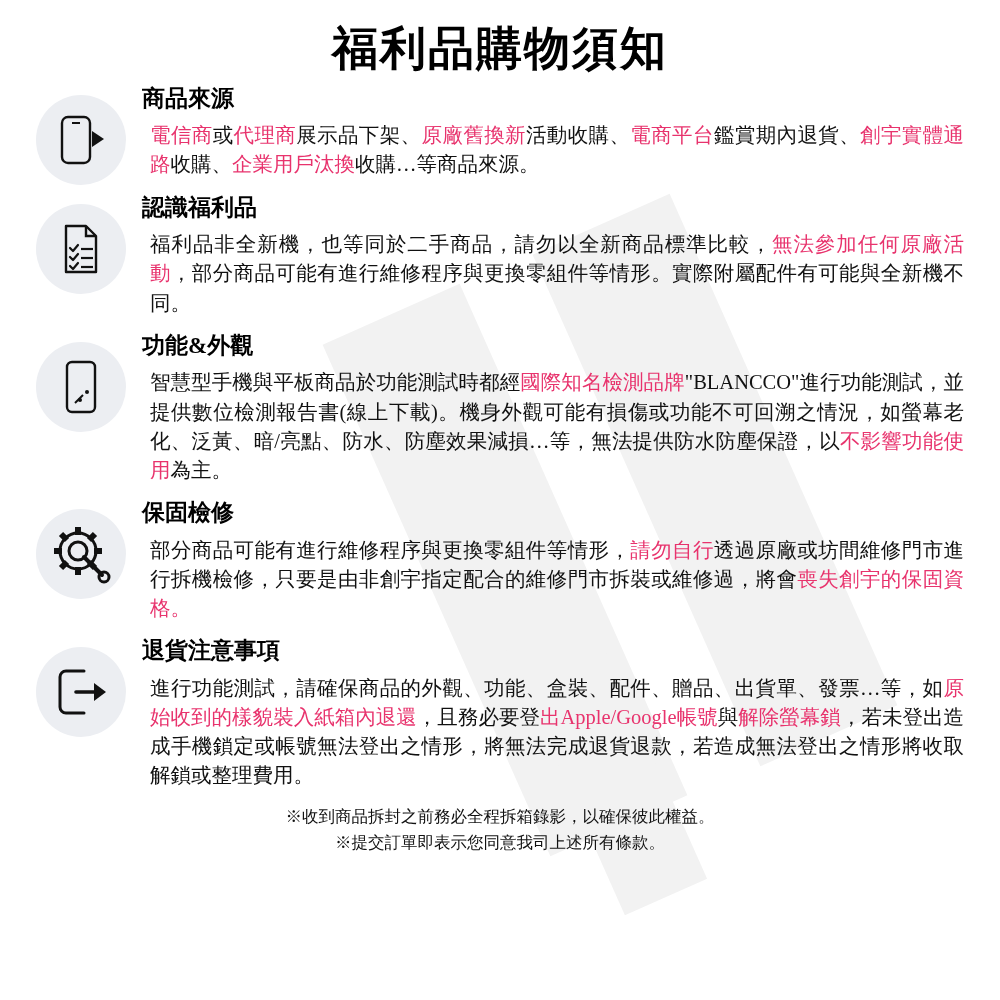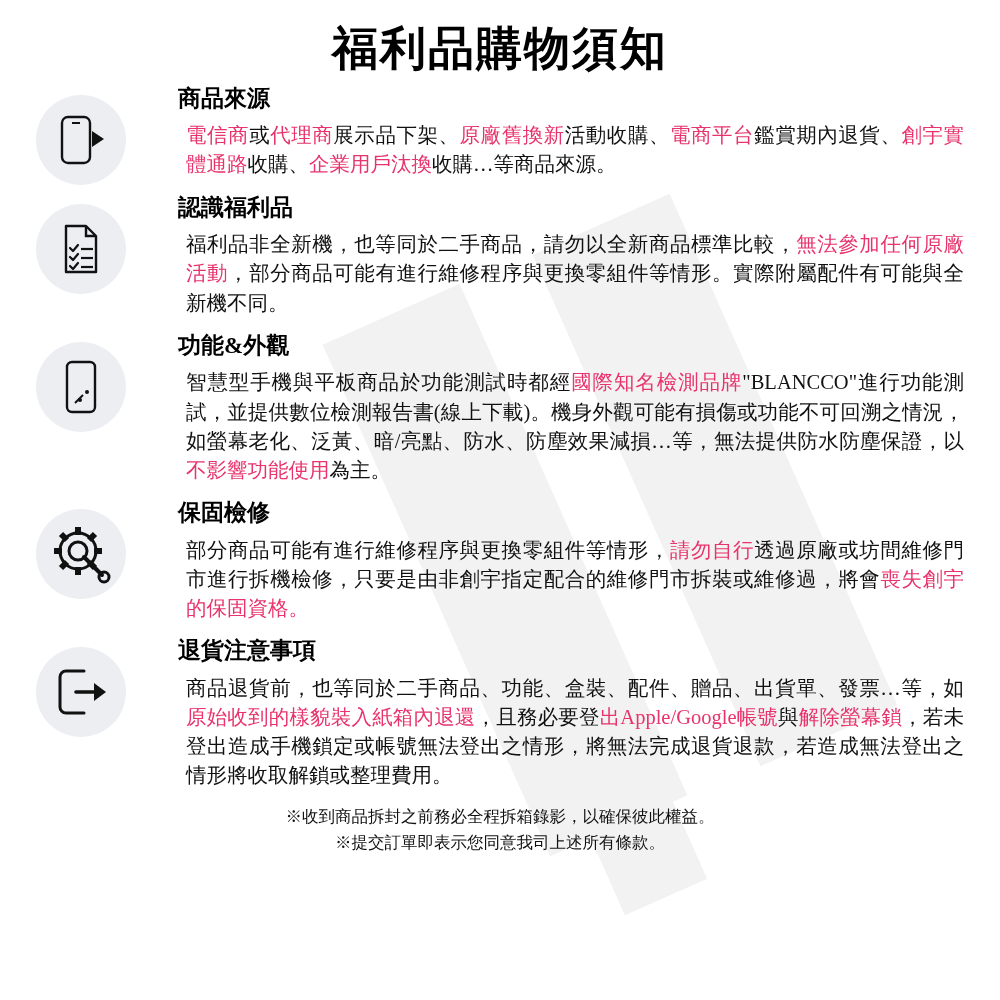--- a/index.html
+++ b/index.html
@@ -54,21 +54,20 @@
   }
 
   .sections {
     display: block;
   }
 
   .section {
     display: flex;
     align-items: flex-start;
     margin-bottom: 6px;
-    gap: 36px;
   }
 
   .icon-col {
     width: 122px;
     min-width: 122px;
     display: flex;
     justify-content: center;
     padding-top: 10px;
   }
 
@@ -219,21 +218,21 @@
         <div class="icon-circle">
           <svg width="66" height="66" viewBox="0 0 66 66">
             <path d="M36 12 h-18 a6 6 0 0 0 -6 6 v30 a6 6 0 0 0 6 6 h18" fill="none" stroke="#111" stroke-width="3" stroke-linecap="round"></path>
             <line x1="28" y1="33" x2="52" y2="33" stroke="#111" stroke-width="3.6" stroke-linecap="round"></line>
             <polygon points="46,24 58,33 46,42" fill="#111"></polygon>
           </svg>
         </div>
       </div>
       <div class="text-col">
         <div class="sec-title">退貨注意事項</div>
-        <div class="sec-body"><span>商品退貨前，也等同於二手商品、功能、盒裝、配件、贈品、出貨單、發票…等，如</span><span class="hl">原始收到的樣貌裝入紙箱內退還</span><span>，且務必要登</span><span class="hl">出Apple/Google帳號</span><span>與</span><span class="hl">解除螢幕鎖</span><span>，若未登出造成手機鎖定或帳號無法登出之情形，將無法完成退貨退款，若造成無法登出之情形將收取解鎖或整理費用。</span></div>
+        <div class="sec-body"><span>進行功能測試，請確保商品的外觀、功能、盒裝、配件、贈品、出貨單、發票…等，如</span><span class="hl">原始收到的樣貌裝入紙箱內退還</span><span>，且務必要登</span><span class="hl">出Apple/Google帳號</span><span>與</span><span class="hl">解除螢幕鎖</span><span>，若未登出造成手機鎖定或帳號無法登出之情形，將無法完成退貨退款，若造成無法登出之情形將收取解鎖或整理費用。</span></div>
       </div>
     </div>
 
   </div>
 
   <div class="footer">
     <div>※收到商品拆封之前務必全程拆箱錄影，以確保彼此權益。</div>
     <div>※提交訂單即表示您同意我司上述所有條款。</div>
   </div>
 

